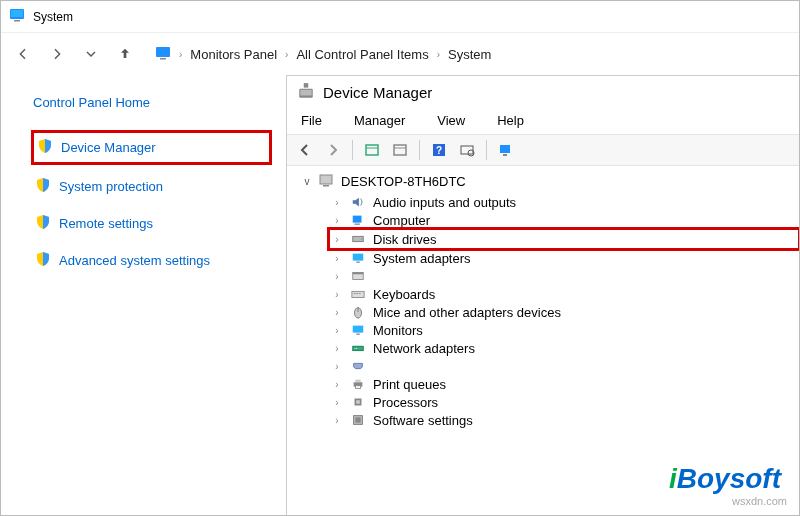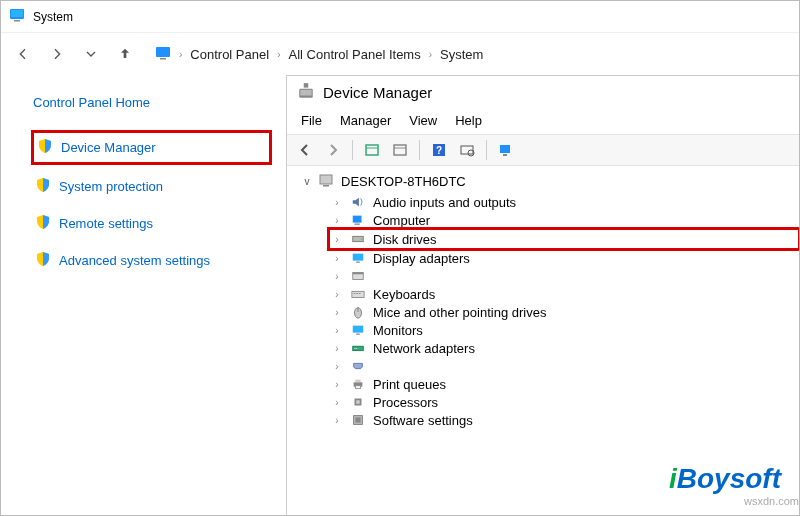--- a/index.html
+++ b/index.html
@@ -15,35 +15,35 @@
 .breadcrumb { display: flex; align-items: center; gap: 8px; margin-left: 10px; font-size: 13px; color: #222; }
 .bc-icon svg { width:16px; height:16px;}
 .content { display: flex; height: calc(100% - 74px); }
 .sidebar { width: 285px; padding: 20px 16px 10px 32px; }
 .sidebar .home { color: #0066cc; font-size: 13px; margin-bottom: 22px; }
 .side-item { display:flex; align-items:center; gap:8px; font-size:13px; color:#0066cc; padding: 4px 2px; margin-bottom: 10px; }
 .side-item.highlight { outline: 3px solid #d60000; outline-offset: -1px; padding: 6px 4px;}
 .shield { width:16px; height:16px; }
 .dm-panel { flex:1; border-left:1px solid #ccc; border-top:1px solid #ccc; background:#fff; }
 .dm-title { display:flex; align-items:center; gap:8px; padding:6px 10px; font-size:15px; font-weight:400; }
-.dm-menu { display:flex; gap:18px; padding: 4px 14px 6px 14px; font-size:13px; border-bottom:1px solid #e4e4e4;}
+.dm-menu { display:flex; gap:32px; padding: 4px 14px 6px 14px; font-size:13px; border-bottom:1px solid #e4e4e4;}
 .dm-tools { display:flex; align-items:center; gap:4px; padding:4px 6px; border-bottom:1px solid #e4e4e4; background:#f7f7f7;}
 .toolsep { width:1px; height:20px; background:#ccc; margin:0 3px;}
 .toolbtn { width:24px; height:22px; display:flex; align-items:center; justify-content:center; }
 .toolbtn svg { width:16px; height:16px; }
 .tree { padding: 6px 0 6px 14px; font-size:13px; }
 .tree-root { display:flex; align-items:center; gap:6px; margin-bottom:2px;}
 .tree-root .exp { font-size:10px; color:#555; width:12px; text-align:center;}
 .tree-children { margin-left: 28px; }
 .tree-node { display:flex; align-items:center; gap:6px; padding:1px 2px; }
 .tree-node .exp { color:#888; width:12px; font-size:10px; text-align:center;}
 .tree-node .icn { width:18px; height:16px; display:flex; align-items:center; justify-content:center;}
 .tree-node .icn svg { width:16px; height:14px; }
 .tree-node.hl { outline:3px solid #d60000; outline-offset:-1px; padding:2px;}
-.watermarks { position:absolute; bottom:8px; right:0; font-size:11px; color:#aaa; text-align:center;}
+.watermarks { position:absolute; bottom:8px; right:12px; font-size:11px; color:#aaa; text-align:center;}
 .logo { position:absolute; bottom:20px; right:18px; font-size:28px; font-weight:700; font-style:italic;}
 .logo .i { color:#0a4; }
 .logo .boy { color:#06c; }
 .logo .soft { color:#06c; }
 </style>
 </head>
 <body>
 
 <div class="titlebar">
   <span class="sys-icon">
@@ -76,21 +76,21 @@
       <svg viewBox="0 0 24 24">
         <path d="M12 4l-6 6h4v8h4v-8h4z"></path>
       </svg>
     </div>
   <div class="breadcrumb">
     <span class="bc-icon"><svg viewBox="0 0 16 16">
           <rect x="1" y="2" width="14" height="10" fill="#1e90ff" rx="1"></rect>
           <rect x="5" y="13" width="6" height="1.5" fill="#888"></rect>
         </svg></span>
     <span class="bcsep">›</span>
-    <span>Control Panel</span>
+    <span>Monitors Panel</span>
     <span class="bcsep">›</span>
     <span>All Control Panel Items</span>
     <span class="bcsep">›</span>
     <span>System</span>
   </div>
 </div>
 
 <div class="content">
 
   <div class="sidebar">
@@ -228,21 +228,21 @@
             <span>Disk drives</span>
           </div>
           <div class="tree-node">
             <span class="exp">›</span>
             <span class="icn">
               <svg viewBox="0 0 16 16">
                 <rect x="2" y="3" width="12" height="8" fill="#2ab2ff"></rect>
                 <rect x="6" y="12" width="4" height="1.5" fill="#888"></rect>
               </svg>
             </span>
-            <span>Display adapters</span>
+            <span>System adapters</span>
           </div>
           <div class="tree-node">
             <span class="exp">›</span>
             <span class="icn">
               <svg viewBox="0 0 16 16">
                 <rect x="2" y="4" width="12" height="8" fill="#ddd" stroke="#888"></rect>
                 <rect x="2" y="4" width="12" height="2" fill="#888"></rect>
               </svg>
             </span>
           </div>
@@ -259,21 +259,21 @@
             <span>Keyboards</span>
           </div>
           <div class="tree-node">
             <span class="exp">›</span>
             <span class="icn">
               <svg viewBox="0 0 16 16">
                 <ellipse cx="8" cy="9" rx="4" ry="6" fill="#ccc" stroke="#777"></ellipse>
                 <line x1="8" y1="3" x2="8" y2="8" stroke="#777"></line>
               </svg>
             </span>
-            <span>Mice and other pointing drives</span>
+            <span>Mice and other adapters devices</span>
           </div>
           <div class="tree-node">
             <span class="exp">›</span>
             <span class="icn">
               <svg viewBox="0 0 16 16">
                 <rect x="2" y="3" width="12" height="8" fill="#2ab2ff"></rect>
                 <rect x="6" y="12" width="4" height="1.5" fill="#888"></rect>
               </svg>
             </span>
             <span>Monitors</span>

